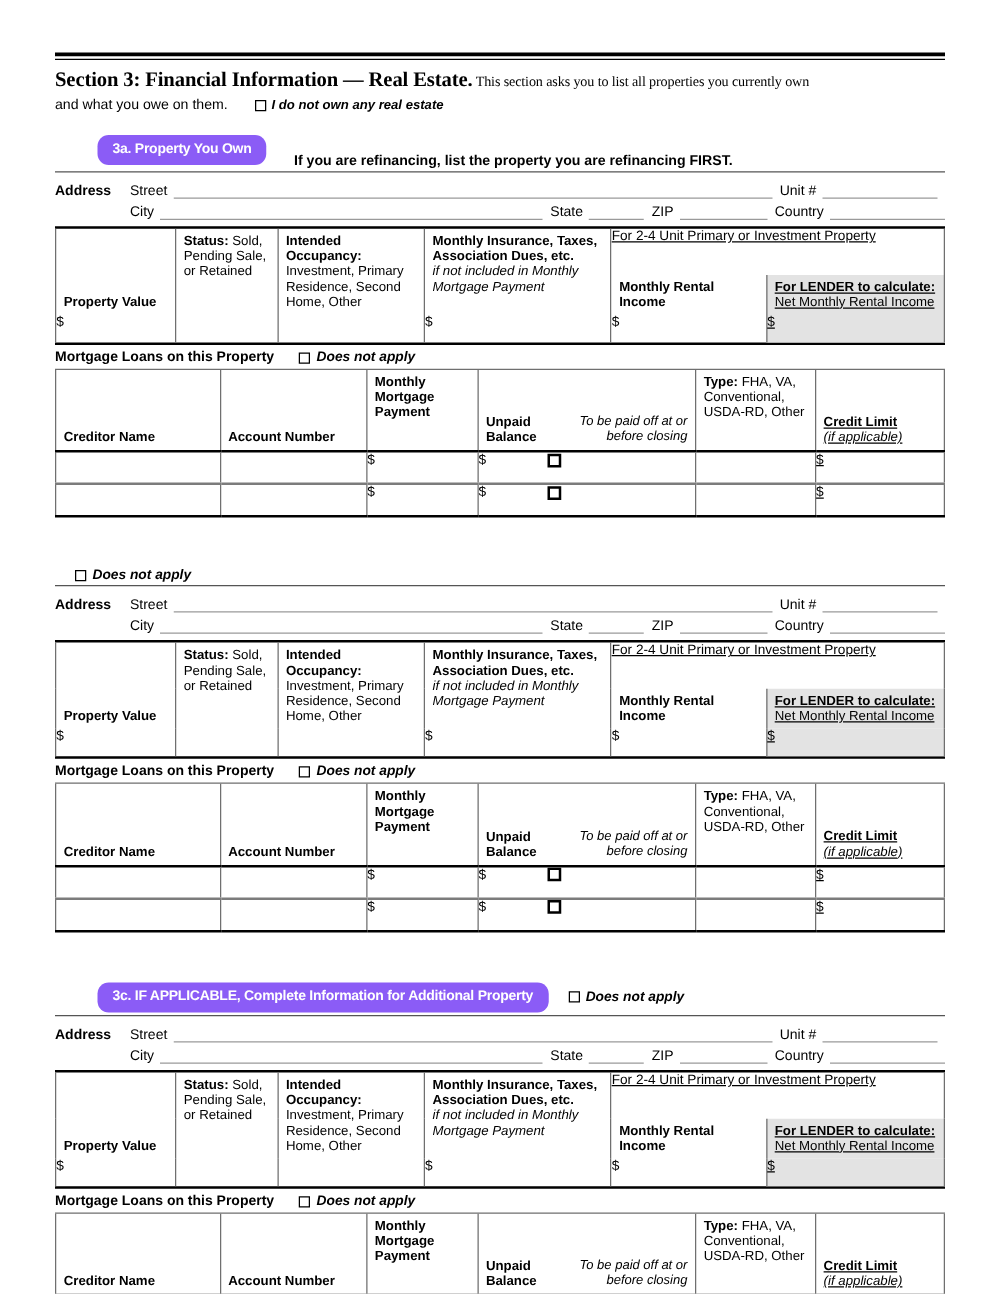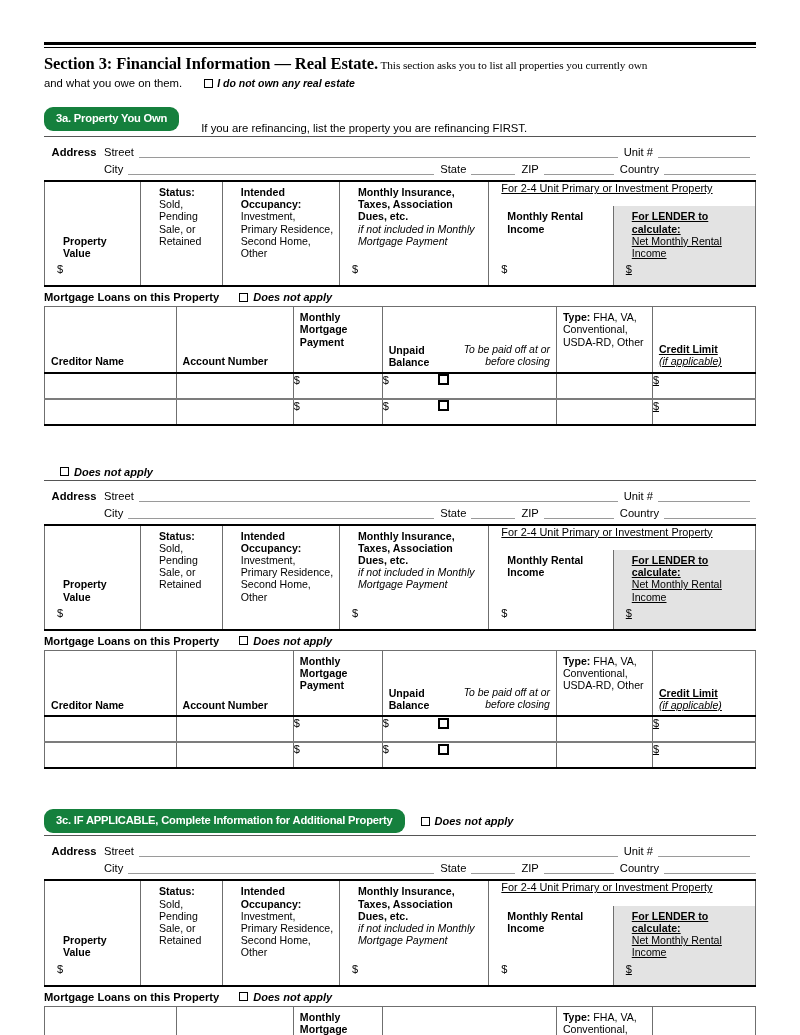--- a/index.html
+++ b/index.html
@@ -93,32 +93,33 @@
     margin-top: 14px;
     position: relative;
   }
   .pill-row.with-rule::after {
     content: "";
     position: absolute;
     left: 0; right: 0; bottom: -3px;
     border-bottom: 1px solid #555;
   }
   .pill {
-    background: #15803d;
+    background: #8b5cf6;
     color: #fff;
     border-radius: 9px;
     font-weight: bold;
     font-size: 11.2px;
     line-height: 1;
     padding: 6px 12px 7px 12px;
     white-space: nowrap;
     letter-spacing: -0.2px;
+    margin-left: 34px;
   }
   .pill-note {
-    font-weight: normal;
+    font-weight: bold;
     font-size: 11.3px;
     margin-left: 22px;
     white-space: nowrap;
     margin-top: 18px;
   }
   .pill-chk {
     margin-left: 16px;
     display: flex;
     align-items: center;
     gap: 5px;
@@ -134,21 +135,20 @@
   }
   .addr-line {
     display: flex;
     align-items: flex-end;
     height: 17px;
   }
   .addr-lbl-main {
     font-weight: bold;
     width: 60px;
     flex: 0 0 60px;
-    text-align: center;
   }
   .addr-lbl {
     white-space: nowrap;
     padding-right: 5px;
   }
   .fill {
     flex: 1 1 auto;
     border-bottom: 1px solid #9a9a9a;
     height: 13px;
     margin-right: 6px;
@@ -172,21 +172,20 @@
     text-align: left;
   }
   .prop-table {
     margin-top: 5px;
     border-top: 2px solid #000;
     border-bottom: 2px solid #000;
   }
   .prop-table table.grid td {
     border-top: none;
     border-bottom: none;
-    padding-left: 12px;
   }
   .cellpad {
     padding: 4px 5px 4px 6px;
     font-size: 10.6px;
     line-height: 12.2px;
   }
   .cellpad b { font-weight: bold; }
   .cellpad i { font-style: italic; }
   .bot-lbl {
     display: flex;

